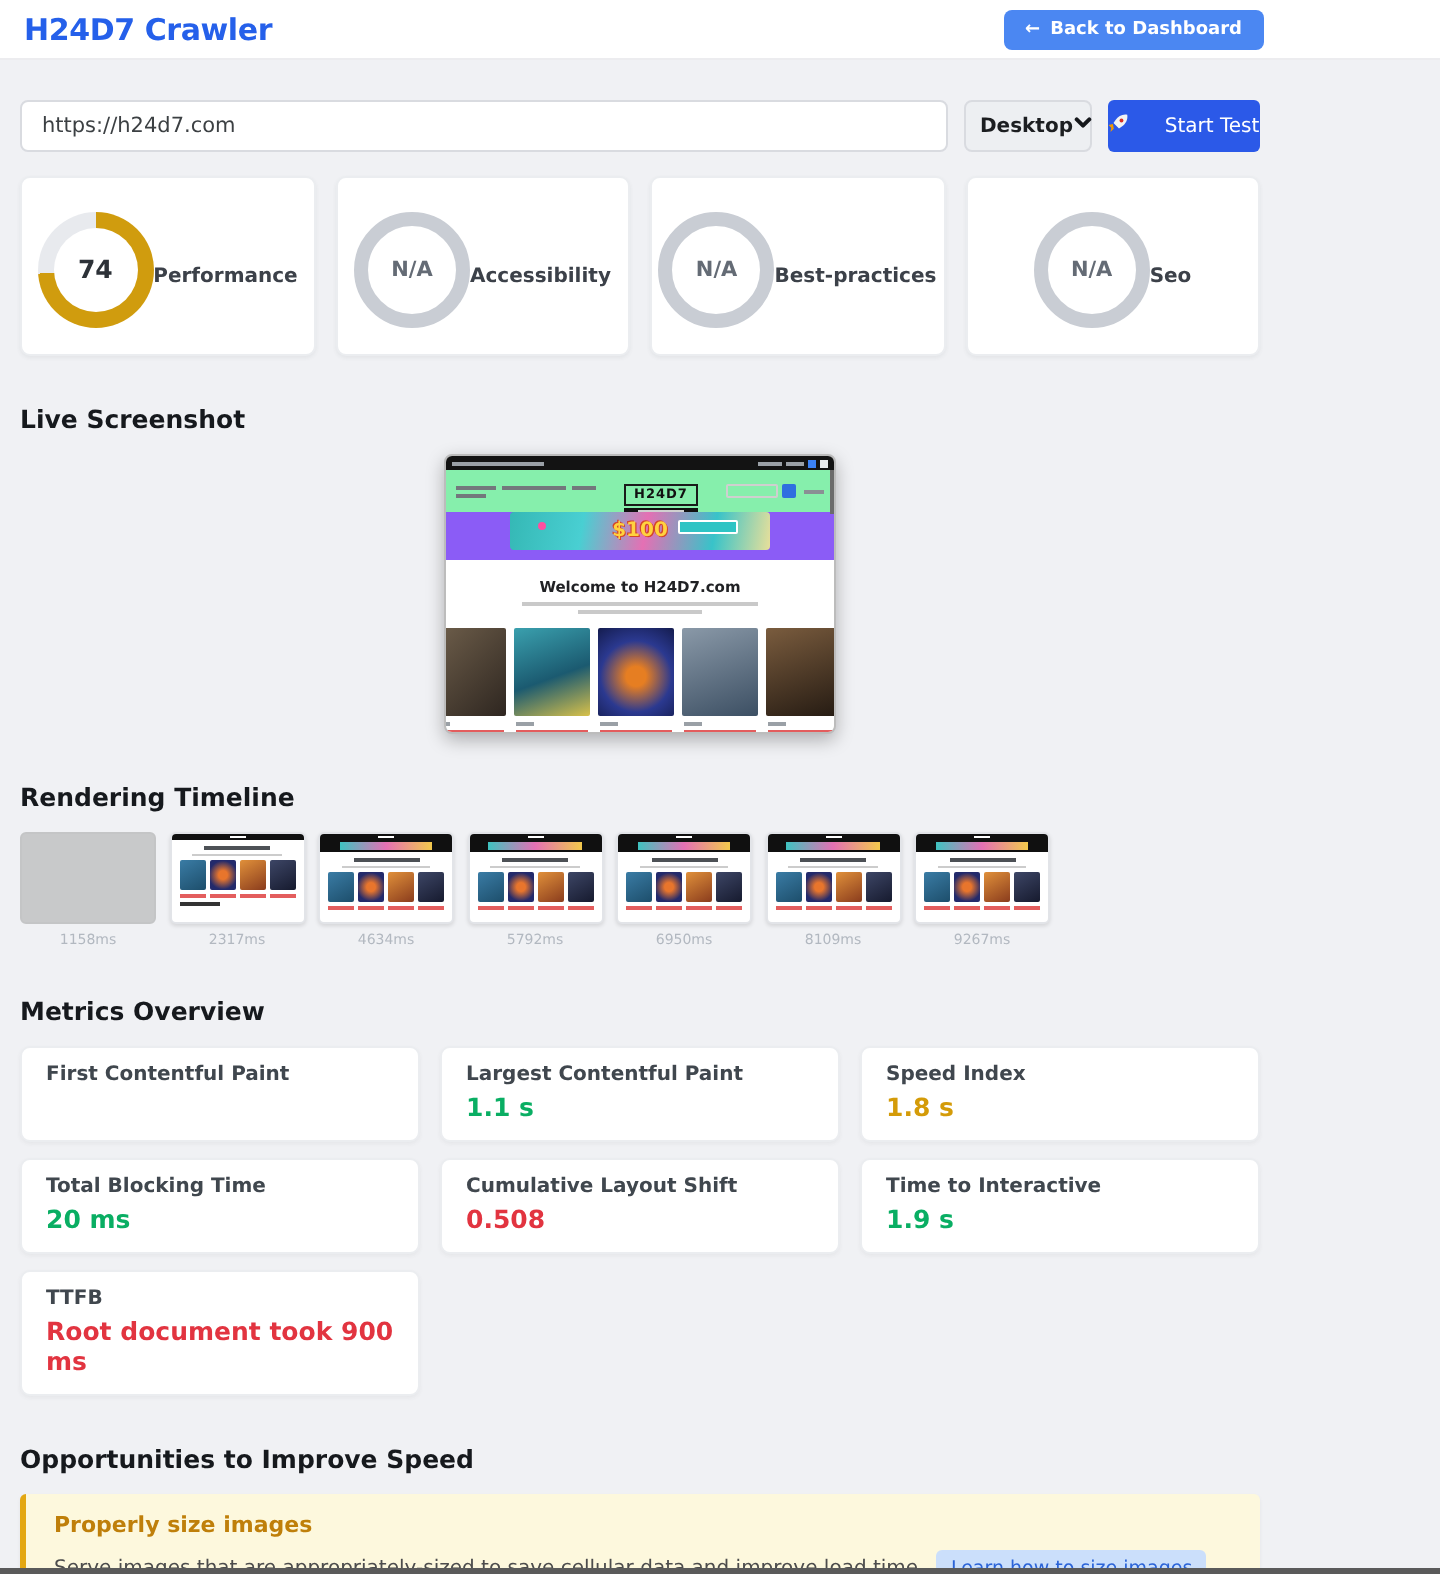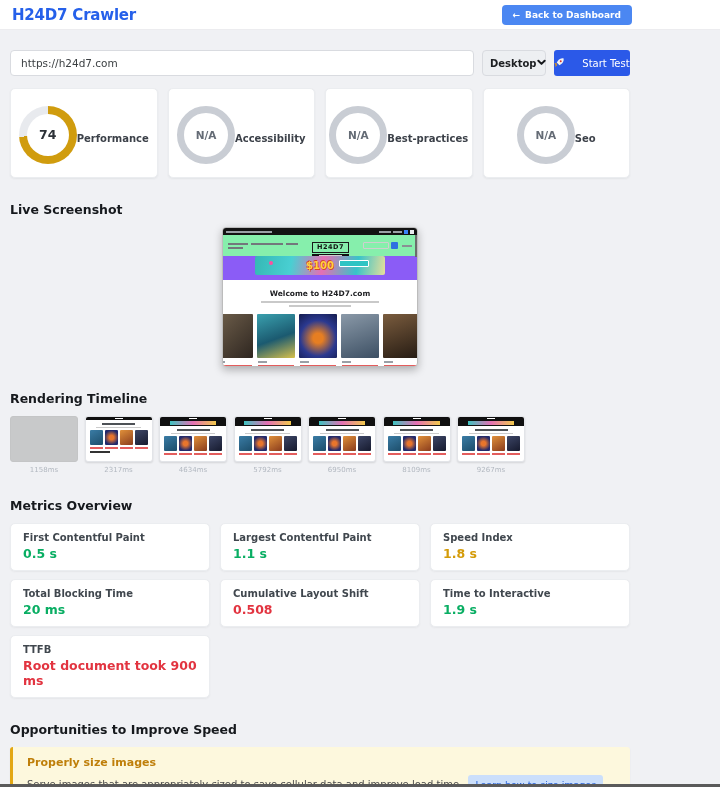--- a/index.html
+++ b/index.html
@@ -445,21 +445,20 @@
           </div>
         </div>
       <div class="tl-time">9267ms</div>
     </div>
   </div>
 
   <h2 class="section-h">Metrics Overview</h2>
   <div class="metrics-grid">
     <div class="metric-card">
       <div class="m-label">First Contentful Paint</div>
-      <div class="m-value st-good">0.5 s</div>
     </div>
     <div class="metric-card">
       <div class="m-label">Largest Contentful Paint</div>
       <div class="m-value st-good">1.1 s</div>
     </div>
     <div class="metric-card">
       <div class="m-label">Speed Index</div>
       <div class="m-value st-average">1.8 s</div>
     </div>
     <div class="metric-card">

